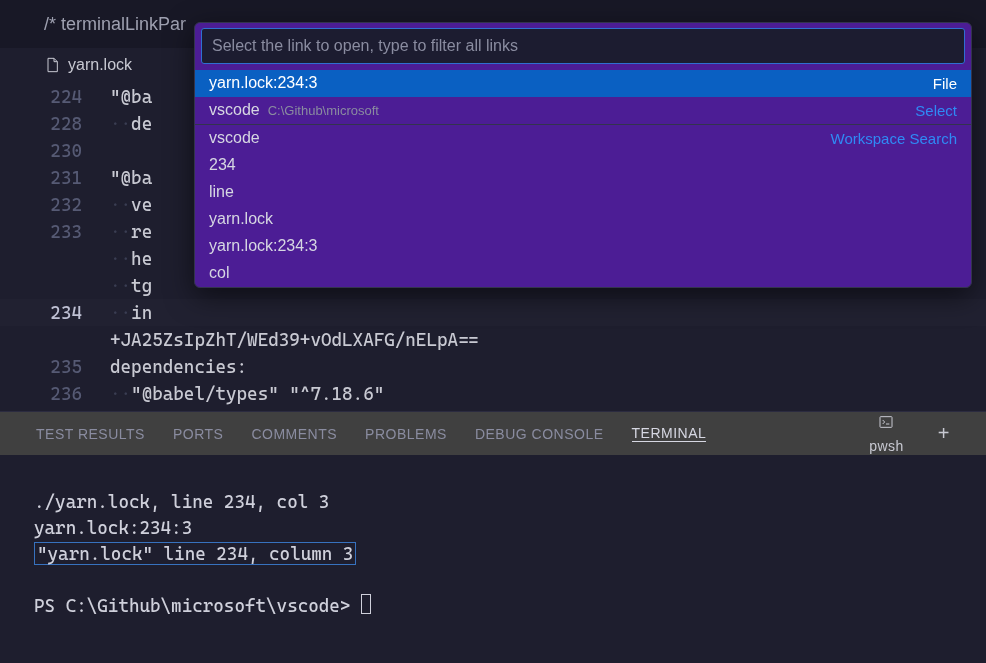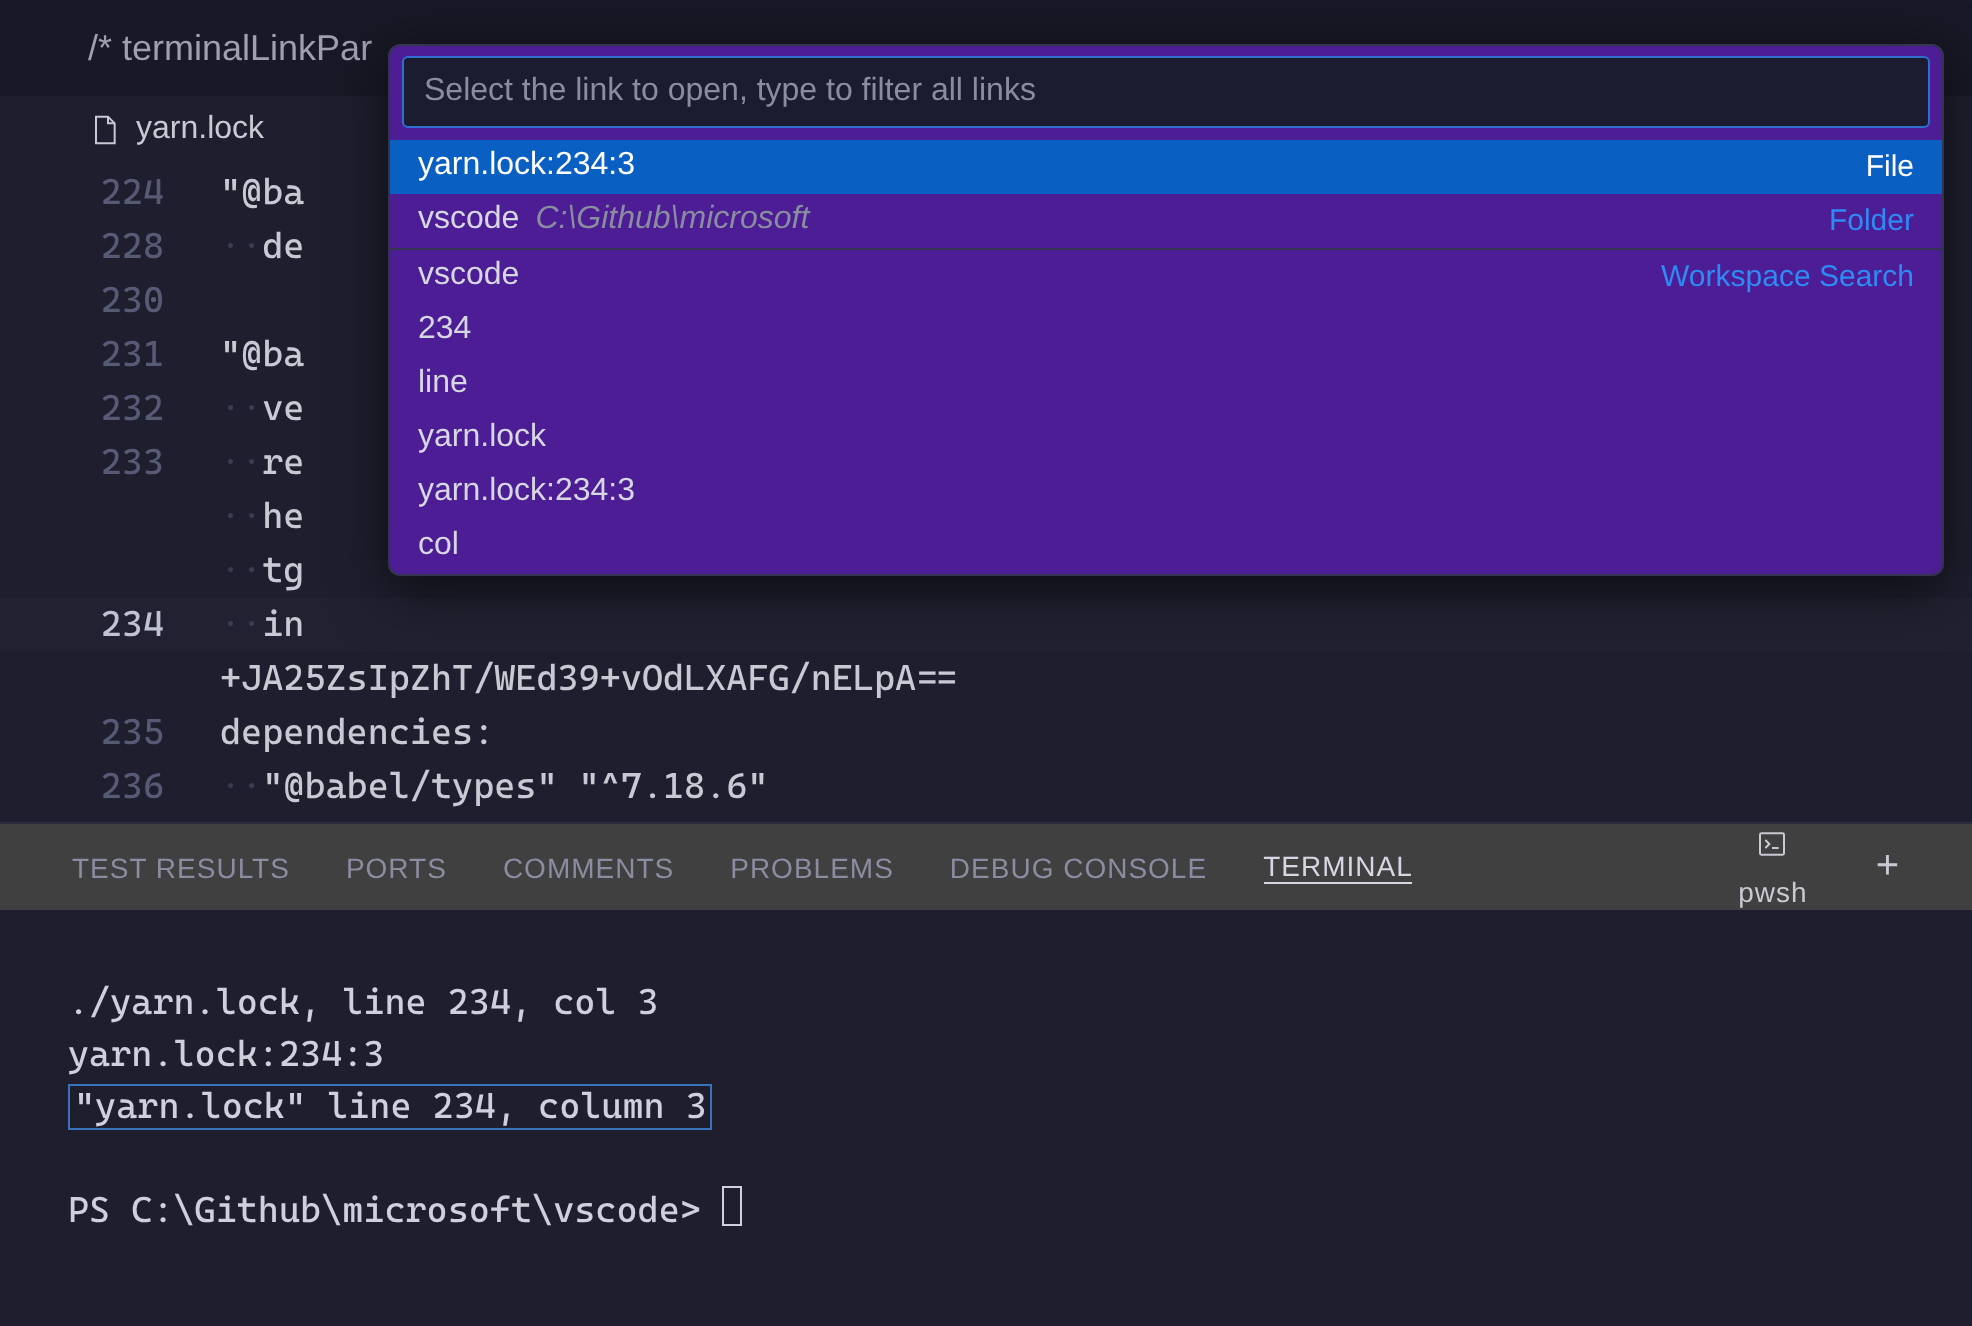--- a/index.html
+++ b/index.html
@@ -157,21 +157,21 @@
     align-items: center;
     justify-content: space-between;
     padding: 4px 14px 5px 14px;
     color: #d6d7e2;
   }
   .qp-item.selected {
     background: #0a60c2;
     color: #ffffff;
   }
   .qp-item .left { display: flex; gap: 8px; align-items: baseline; }
-  .qp-item .detail { color: #8a8ca0; font-size: 16px; font-style: italic; }
+  .qp-item .detail { color: #8a8ca0; font-size: 13px; }
   .qp-item .right { font-size: 15px; }
   .qp-item .right.link { color: #2f8af5; }
   .qp-item.selected .right { color: #ffffff; }
   .qp-divider { height: 1px; background: #33344d; margin: 0; }
 </style>
 </head>
 <body>
 
 <div class="tab-row">
   <div class="tab">
@@ -237,21 +237,21 @@
         <span class="left">
           <span>yarn.lock:234:3</span>
         </span>
         <span class="right">File</span>
       </div>
       <div class="qp-item">
         <span class="left">
           <span>vscode</span>
           <span class="detail">C:\Github\microsoft</span>
         </span>
-        <span class="right link">Folder</span>
+        <span class="right link">Select</span>
       </div>
       <div class="qp-divider"></div>
       <div class="qp-item">
         <span class="left">
           <span>vscode</span>
         </span>
         <span class="right link">Workspace Search</span>
       </div>
       <div class="qp-item">
         <span class="left">

